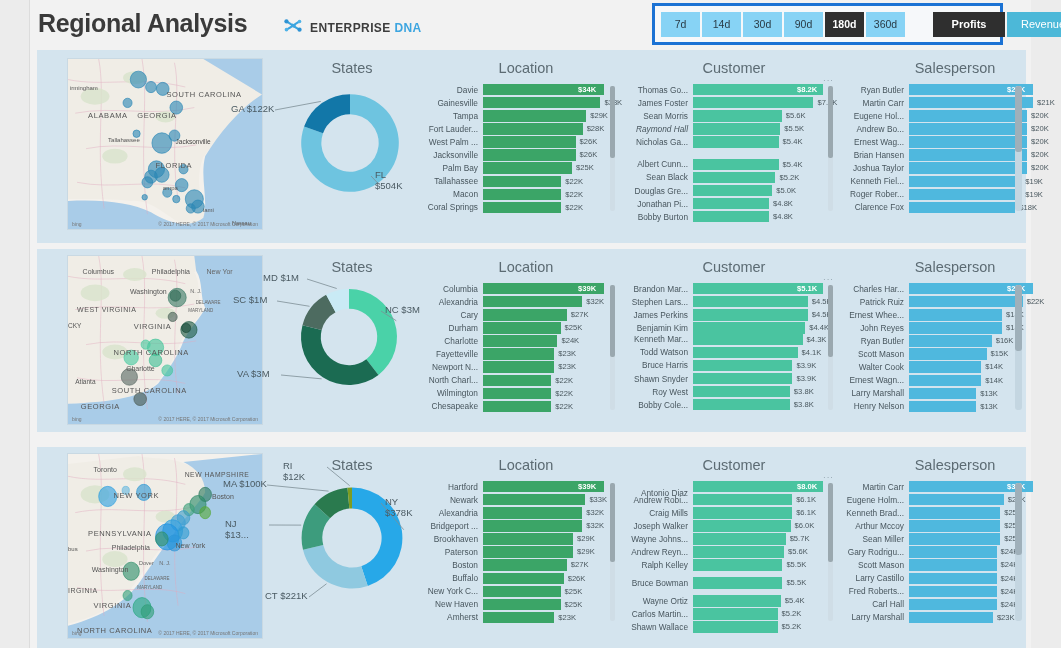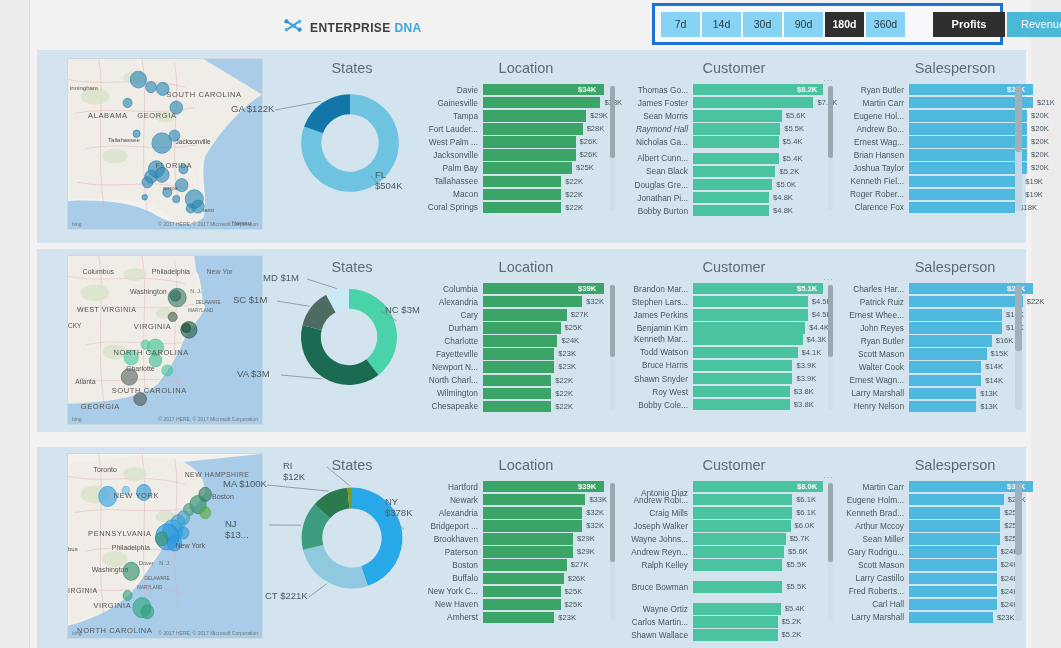--- a/index.html
+++ b/index.html
@@ -72,20 +72,21 @@
 </style>
 </head>
 <body>
 
 <div class="left-gutter"></div>
 <div class="right-gutter"></div>
 
 <div class="page">
 
   <div class="header">
+    <div class="title">Regional Analysis</div>
     <div class="brand">
       <svg class="dna-icon" viewBox="0 0 24 22">
         <path d="M4 3 C10 6, 14 10, 20 13" stroke="#3ca5e0" stroke-width="2.6" fill="none" stroke-linecap="round"></path>
         <path d="M4 13 C10 10, 14 6, 20 3" stroke="#3ca5e0" stroke-width="2.6" fill="none" stroke-linecap="round"></path>
         <circle cx="4" cy="3" r="2.6" fill="#2e93d4"></circle>
         <circle cx="20" cy="13" r="2.6" fill="#2e93d4"></circle>
         <circle cx="4" cy="13" r="2.2" fill="#4fb3e8"></circle>
         <circle cx="20" cy="3" r="2.2" fill="#4fb3e8"></circle>
         <rect x="10" y="6" width="5" height="4" fill="#3ca5e0" transform="rotate(22 12 8)"></rect>
       </svg>
@@ -282,21 +283,21 @@
             <span class="bar-val" style="left:calc(68.29268292682927% + 4px);height:11.4px;line-height:11.4px;">$5.6K</span>
           </div>
         </div>
         <div class="bar-row" style="height:11.4px;margin-bottom:1.7px;">
           <div class="bar-label" style="width:66px;font-style:italic;">Raymond Hall</div>
           <div class="bar-track" style="height:11.4px;">
             <div class="bar-fill" style="width:67.07317073170732%;background:#4ac4a0;"></div>
             <span class="bar-val" style="left:calc(67.07317073170732% + 4px);height:11.4px;line-height:11.4px;">$5.5K</span>
           </div>
         </div>
-        <div class="bar-row" style="height:11.4px;margin-bottom:5px;">
+        <div class="bar-row" style="height:11.4px;margin-bottom:11px;">
           <div class="bar-label" style="width:66px;">Nicholas Ga...</div>
           <div class="bar-track" style="height:11.4px;">
             <div class="bar-fill" style="width:65.85365853658539%;background:#4ac4a0;"></div>
             <span class="bar-val" style="left:calc(65.85365853658539% + 4px);height:11.4px;line-height:11.4px;">$5.4K</span>
           </div>
         </div>
         <div class="bar-row" style="height:11.4px;margin-bottom:1.7px;">
           <div class="bar-label" style="width:66px;">Albert Cunn...</div>
           <div class="bar-track" style="height:11.4px;">
             <div class="bar-fill" style="width:65.85365853658539%;background:#4ac4a0;"></div>
@@ -943,21 +944,21 @@
             <span class="bar-val" style="left:calc(70% + 4px);height:11.4px;line-height:11.4px;">$5.6K</span>
           </div>
         </div>
         <div class="bar-row" style="height:11.4px;margin-bottom:1.7px;">
           <div class="bar-label" style="width:66px;">Ralph Kelley</div>
           <div class="bar-track" style="height:11.4px;">
             <div class="bar-fill" style="width:68.75%;background:#4ac4a0;"></div>
             <span class="bar-val" style="left:calc(68.75% + 4px);height:11.4px;line-height:11.4px;">$5.5K</span>
           </div>
         </div>
-        <div class="bar-row" style="height:29px;margin-bottom:1.7px;">
+        <div class="bar-row" style="height:21px;margin-bottom:1.7px;">
           <div class="bar-label" style="width:66px;">Bruce Bowman</div>
           <div class="bar-track" style="height:11.4px;">
             <div class="bar-fill" style="width:68.75%;background:#4ac4a0;"></div>
             <span class="bar-val" style="left:calc(68.75% + 4px);height:11.4px;line-height:11.4px;">$5.5K</span>
           </div>
         </div>
         <div class="bar-row" style="height:11.4px;margin-bottom:1.7px;">
           <div class="bar-label" style="width:66px;">Wayne Ortiz</div>
           <div class="bar-track" style="height:11.4px;">
             <div class="bar-fill" style="width:67.5%;background:#4ac4a0;"></div>

